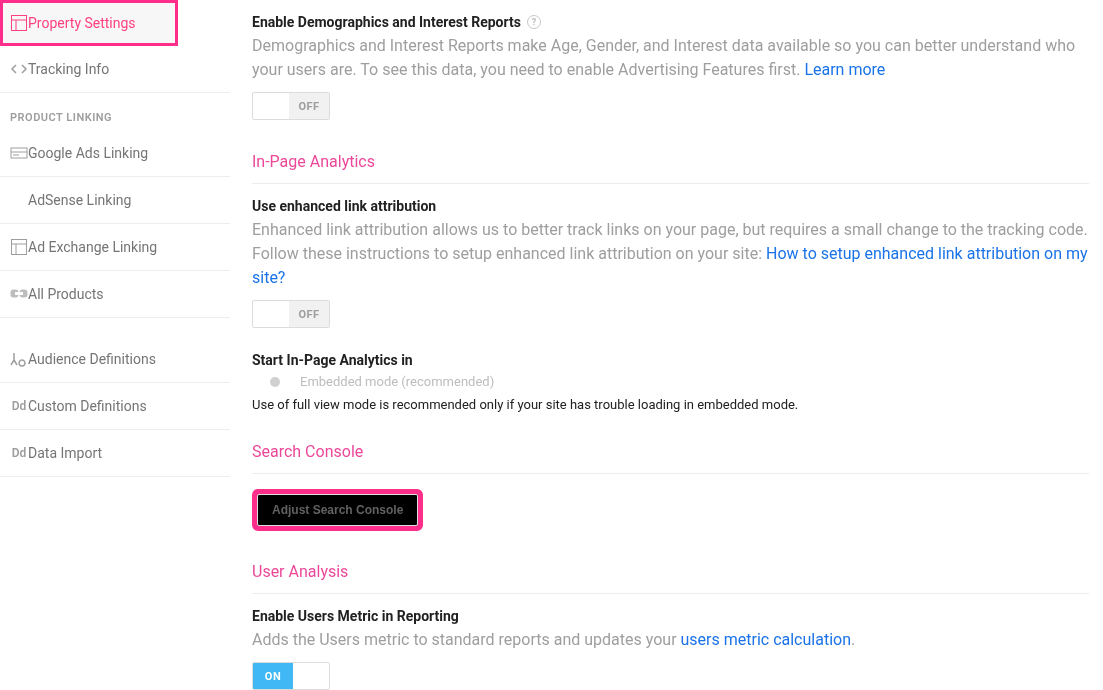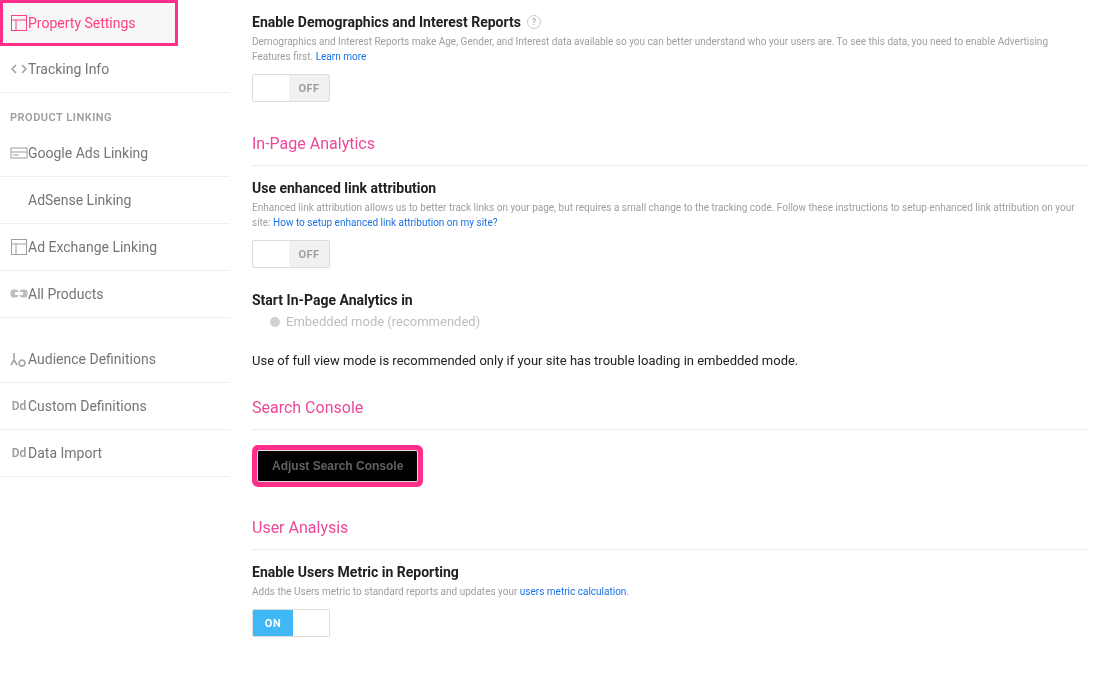--- a/index.html
+++ b/index.html
@@ -71,34 +71,34 @@
   .sub-title {
     font-size: 14px;
     font-weight: 700;
     color: #212121;
     margin-bottom: 4px;
     display: flex;
     align-items: center;
     gap: 6px;
   }
   .desc {
-    font-size: 10px;
+    font-size: 16px;
     color: #9e9e9e;
     line-height: 1.5;
     margin-bottom: 10px;
   }
   .desc a, .link {
     color: #1a73e8;
     text-decoration: none;
     cursor: pointer;
   }
   .body-text {
     font-size: 13px;
     color: #212121;
-    margin-top: 24px;
+    margin-top: 8px;
   }
   .toggle {
     display: inline-flex;
     border: 1px solid #dcdcdc;
     border-radius: 2px;
     overflow: hidden;
     font-size: 11px;
     font-weight: 700;
     letter-spacing: 0.5px;
     cursor: pointer;
@@ -122,21 +122,21 @@
     order: 1;
     background: #40b8f5;
     color: #fff;
   }
   .radio-list {
     margin: 6px 0 0 18px;
   }
   .radio-item {
     display: flex;
     align-items: center;
-    gap: 6px;
+    gap: 20px;
     color: #bdbdbd;
     font-size: 13px;
     margin-bottom: 6px;
   }
   .radio-item .radio {
     width: 10px;
     height: 10px;
     border-radius: 50%;
     background: #d0d0d0;
     display: inline-block;

